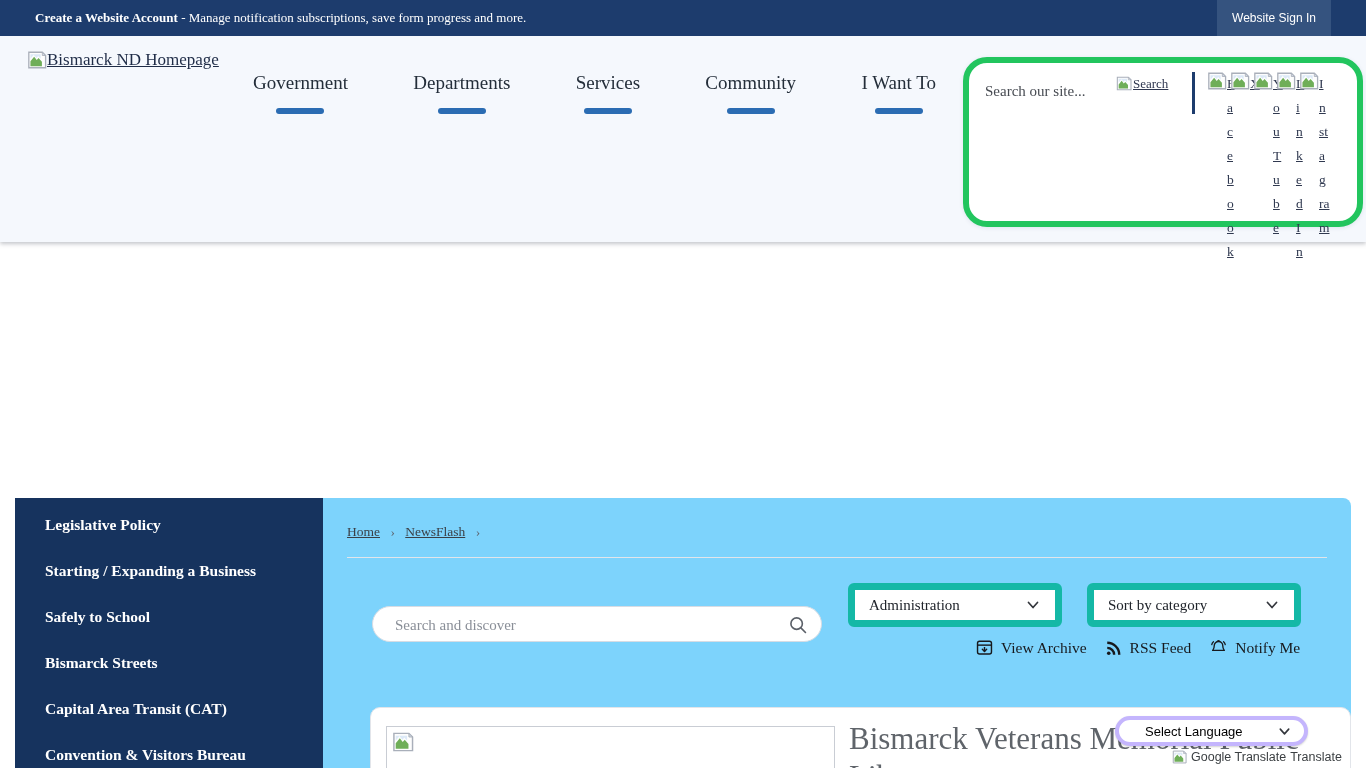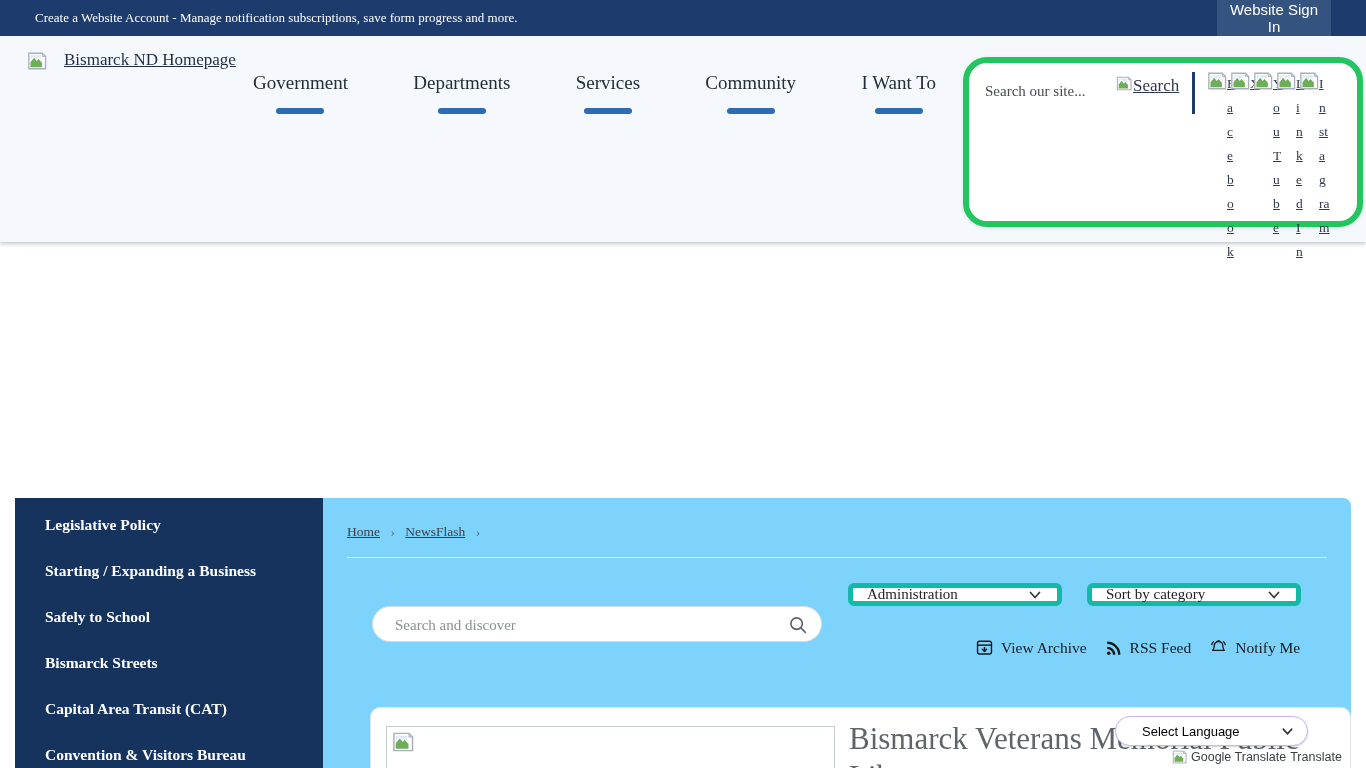--- a/index.html
+++ b/index.html
@@ -3,39 +3,39 @@
 <meta charset="utf-8">
 <style>
   html,body{margin:0;padding:0;background:#fff;}
   .page{position:relative;width:1366px;height:768px;overflow:hidden;background:#fff;
         font-family:"Liberation Serif",serif;}
 
   
   .topbar{position:absolute;left:0;top:0;width:1366px;height:36px;background:#1d3c6d;
           color:#fff;display:flex;align-items:center;z-index:10;}
   .topbar-text{margin-left:35px;font-size:13px;}
-  .topbar-text b{font-weight:normal;margin-top:48px;}
+  .topbar-text b{font-weight:bold;margin-top:48px;}
   .signin-btn{position:absolute;right:35px;top:0;height:36px;width:114px;background:#35537f;
-          color:#fff;border:none;font-family:"Liberation Sans",sans-serif;font-size:15px;cursor:pointer;}
+          color:#fff;border:none;font-family:"Liberation Sans",sans-serif;font-size:12px;cursor:pointer;}
 
   
   .header{position:absolute;left:0;top:36px;width:1366px;height:206px;background:#f5f8fd;
           box-shadow:0 2px 4px rgba(90,95,110,.35);z-index:5;}
-  .logo-link{position:absolute;left:27px;top:14px;display:flex;align-items:flex-end;gap:17px;
+  .logo-link{position:absolute;left:27px;top:14px;display:flex;align-items:center;gap:0;
           color:#1f2c47;font-size:17px;text-decoration:underline;cursor:pointer;}
   .main-nav{position:absolute;left:253px;top:34px;width:683px;display:flex;justify-content:space-between;}
   .nav-item{display:flex;flex-direction:column;align-items:center;cursor:pointer;}
   .nav-label{font-size:19px;color:#242e3a;line-height:26px;}
   .nav-underline{margin-top:12px;width:48px;height:6px;border-radius:3px;background:#2b6cb3;}
 
   .search-panel{position:absolute;left:963px;top:21px;width:388px;height:158px;background:#fff;
           border:6px solid #22c55e;border-radius:24px;box-shadow:0 1px 4px rgba(27,59,110,.10);}
   .search-ph{position:absolute;left:16px;top:20px;font-size:15px;color:#474b52;}
   .search-link{position:absolute;left:147px;top:13px;display:flex;align-items:flex-start;gap:1px;
-          color:#2f3750;font-size:17px;text-decoration:underline;cursor:pointer;}
+          color:#2f3750;font-size:13px;text-decoration:underline;cursor:pointer;}
   .vdiv{position:absolute;left:223px;top:9px;width:3px;height:42px;background:#1d3c6d;}
   .socials{position:absolute;left:238px;top:9px;display:flex;gap:3px;}
   .soc{width:20px;display:flex;flex-direction:row;align-items:flex-start;cursor:pointer;}
   .soc-alt{font-size:13.5px;line-height:24px;color:#303950;text-decoration:underline;
           word-break:break-all;display:block;width:20px;}
 
   
   .sidebar{position:absolute;left:15px;top:498px;width:308px;height:270px;background:#16335e;
           padding-top:4px;box-sizing:border-box;}
   .side-item{padding:13px 30px;color:#fff;font-weight:bold;font-size:15.5px;line-height:20px;cursor:pointer;}
@@ -48,21 +48,21 @@
   .bc-sep{margin:0 7px;color:#5f6570;}
   .bc-divider{position:absolute;left:24px;right:24px;top:59px;height:1px;background:#e2e5ea;}
 
   .discover-box{position:absolute;left:49px;top:85px;width:450px;height:36px;background:#fff;
           border:1px solid #d7dce4;border-radius:18px;box-sizing:border-box;margin-top:23px;}
   .discover-input{position:absolute;left:20px;top:0;width:390px;height:34px;border:none;outline:none;
           background:transparent;font-family:"Liberation Serif",serif;font-size:15px;color:#20242b;}
   .discover-input::placeholder{color:#8a8f98;opacity:1;}
   .mag{position:absolute;right:13px;top:8px;}
 
-  .select-box{position:absolute;top:85px;height:23px;background:#fff;border:5px solid #14b8a6;
+  .select-box{position:absolute;top:85px;height:44px;background:#fff;border:7px solid #14b8a6;
           border-radius:6px;box-sizing:border-box;display:flex;align-items:center;
           justify-content:space-between;padding:0 14px;font-size:15px;color:#20242b;cursor:pointer;}
   .select-cat{left:525px;width:214px;}
   .select-sort{left:764px;width:214px;}
 
   .actions-row{position:absolute;left:652px;top:140px;display:flex;align-items:center;gap:18px;
           font-size:15.5px;color:#17191d;white-space:nowrap;}
   .action{display:flex;align-items:center;gap:7px;cursor:pointer;}
 
   .back-home{position:absolute;left:954px;top:79px;width:74px;height:120px;background:#16335e;
@@ -73,21 +73,21 @@
   .news-card{position:absolute;left:47px;top:209px;width:981px;height:140px;background:#fff;
           border:1px solid #e2e5ea;border-radius:10px 10px 0 0;box-sizing:border-box;}
   .news-img{position:absolute;left:15px;top:18px;width:447px;height:120px;border:1px solid #c9cdd4;
           background:#fff;}
   .news-img .bi{position:absolute;left:5px;top:5px;}
   .news-title{position:absolute;left:478px;top:12px;width:495px;font-size:31px;line-height:38px;
           color:#5f646a;}
 
   
   .lang-select{position:absolute;left:1115px;top:716px;width:193px;height:30px;background:#fff;
-          border:1px solid #c4b5fd;border-radius:16px;box-sizing:border-box;display:flex;
+          border:4px solid #c4b5fd;border-radius:16px;box-sizing:border-box;display:flex;
           align-items:center;justify-content:space-between;padding:0 12px 0 26px;z-index:8;
           font-family:"Liberation Sans",sans-serif;font-size:13px;color:#000;
           box-shadow:0 1px 2px rgba(0,0,0,.18);cursor:pointer;}
   .gt-attr{position:absolute;left:1172px;top:750px;display:flex;align-items:center;gap:4px;z-index:8;
           font-family:"Liberation Sans",sans-serif;font-size:12.5px;color:#3c4043;}
 
   .bi{display:inline-block;}
   svg{display:block;}
 </style>
 </head>

